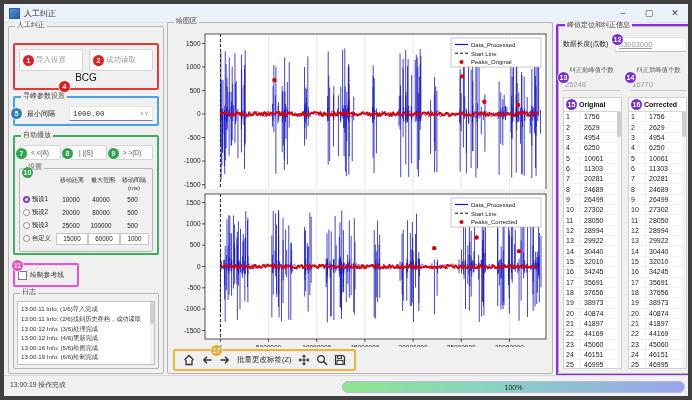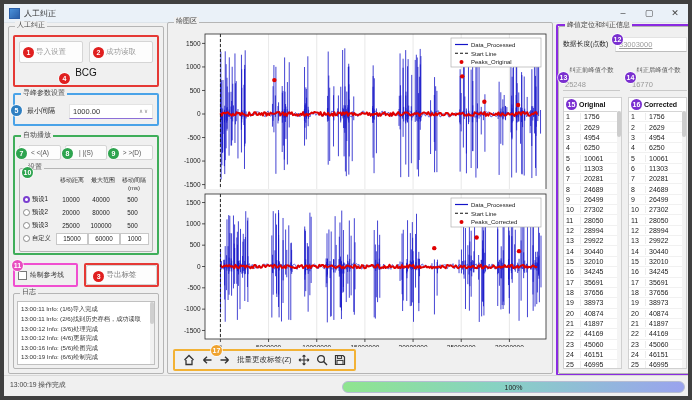--- a/index.html
+++ b/index.html
@@ -16,29 +16,29 @@
   .flabel{position:absolute;top:-6px;left:6px;font-size:7px;color:#444;background:#f0f0f0;padding:0 2px;line-height:1;white-space:nowrap;z-index:2;}
   .ann{border-style:solid;border-width:2px;border-radius:2px;box-sizing:border-box;}
   .ann-red{border-color:#e53935;} .ann-blue{border-color:#4aa3e8;} .ann-green{border-color:#3fae5a;}
   .ann-mag{border-color:#f04fd0;} .ann-pur{border-color:#8a2be2;} .ann-org{border-color:#f2b236;}
   .badge{position:absolute;width:11px;height:11px;border-radius:50%;color:#fff;font-size:7px;font-weight:bold;display:flex;align-items:center;justify-content:center;z-index:6;box-shadow:0 0 0 1px rgba(255,255,255,.7);}
   .b-red{background:#e01f1f;} .b-blue{background:#2e7fc2;} .b-green{background:#2ea44f;}
   .b-mag{background:#e84fc0;} .b-pur{background:#7a2fd0;} .b-org{background:#f0a32f;}
   .btn{background:#fdfdfd;border:1px solid #d5d5d5;border-radius:2px;color:#9a9a9a;font-size:7.5px;display:flex;align-items:center;justify-content:center;position:relative;box-sizing:border-box;}
   
   .left-col{position:absolute;left:4px;top:4px;width:156px;bottom:2px;}
-  .left-fieldset{position:absolute;inset:0;padding:8px 4px 4px;display:flex;flex-direction:column;}
+  .left-fieldset{position:absolute;inset:0;padding:16px 4px 4px;display:flex;flex-direction:column;}
   .manual-box{height:74px;position:relative;padding:4px;display:flex;flex-direction:column;}
   .btn-row{display:flex;gap:6px;}
   .imp-btn{flex:1;height:22px;}
   .bcg{flex:1;display:flex;align-items:center;justify-content:center;font-size:10px;color:#111;position:relative;}
   .param-fieldset{margin-top:6px;height:44px;padding:8px 4px 2px;}
   .param-row{display:flex;align-items:center;height:16px;position:relative;}
   .param-label{font-size:7px;color:#222;width:42px;padding-left:8px;}
-  .numfield{flex:1;height:13px;background:#fff;border:1px solid #e3e3e3;border-bottom:1.5px solid #8d6fd8;font-size:7.5px;color:#333;display:flex;align-items:center;justify-content:space-between;padding:0 3px;}
+  .numfield{flex:1;height:13px;background:#fff;border:1px solid #e3e3e3;border-bottom:1.5px solid #8d6fd8;font-size:7.5px;color:#333;display:flex;align-items:center;justify-content:space-between;padding:0 3px;font-family:Liberation Mono, monospace;}
   .spin{font-size:5.5px;color:#888;letter-spacing:1px;}
   .auto-fieldset{margin-top:9px;height:120px;padding:8px 4px 3px;}
   .play-row{display:flex;gap:4px;}
   .play-btn{flex:1;height:15px;font-size:6.5px;color:#555;}
   .settings-fieldset{margin-top:8px;padding:7px 3px 2px;height:84px;}
   .preset-head{display:flex;font-size:6px;color:#333;margin-bottom:2px;}
   .ph1{width:34px;} .ph2{width:30px;text-align:center;} .ph3{width:32px;text-align:center;} .ph4{flex:1;text-align:center;}
   .preset-row{display:flex;align-items:center;height:13px;font-size:6.3px;color:#222;}
   .radio{width:7px;height:7px;border-radius:50%;border:1px solid #8a8a8a;background:#fff;margin-right:2px;box-sizing:border-box;flex:none;}
   .radio.sel{border:2px solid #7a3fd0;}
@@ -197,26 +197,20 @@
         </div>
 
         <div class="bottom-row">
 
           <div class="ann ann-mag ref-box">
             <span class="badge b-mag" style="left:-3px;top:-5px;">11</span>
             <span class="checkbox"></span>
             <span class="ref-label">绘制参考线</span>
           </div>
 
-          <div class="ann ann-red export-box">
-            <div class="btn export-btn">
-              <span class="badge b-red" style="left:6px;top:5px;">3</span>
-              <span>导出标签</span>
-            </div>
-          </div>
         </div>
 
         <div class="fieldset log-fieldset">
           <span class="flabel">日志</span>
           <div class="logbox">
             <div id="log-lines">
                 <div>13:00:11 Info: (1/6)导入完成</div>
                 <div>13:00:11 Info: (2/6)找到历史存档，成功读取</div>
                 <div>13:00:12 Info: (3/6)处理完成</div>
                 <div>13:00:12 Info: (4/6)更新完成</div>

